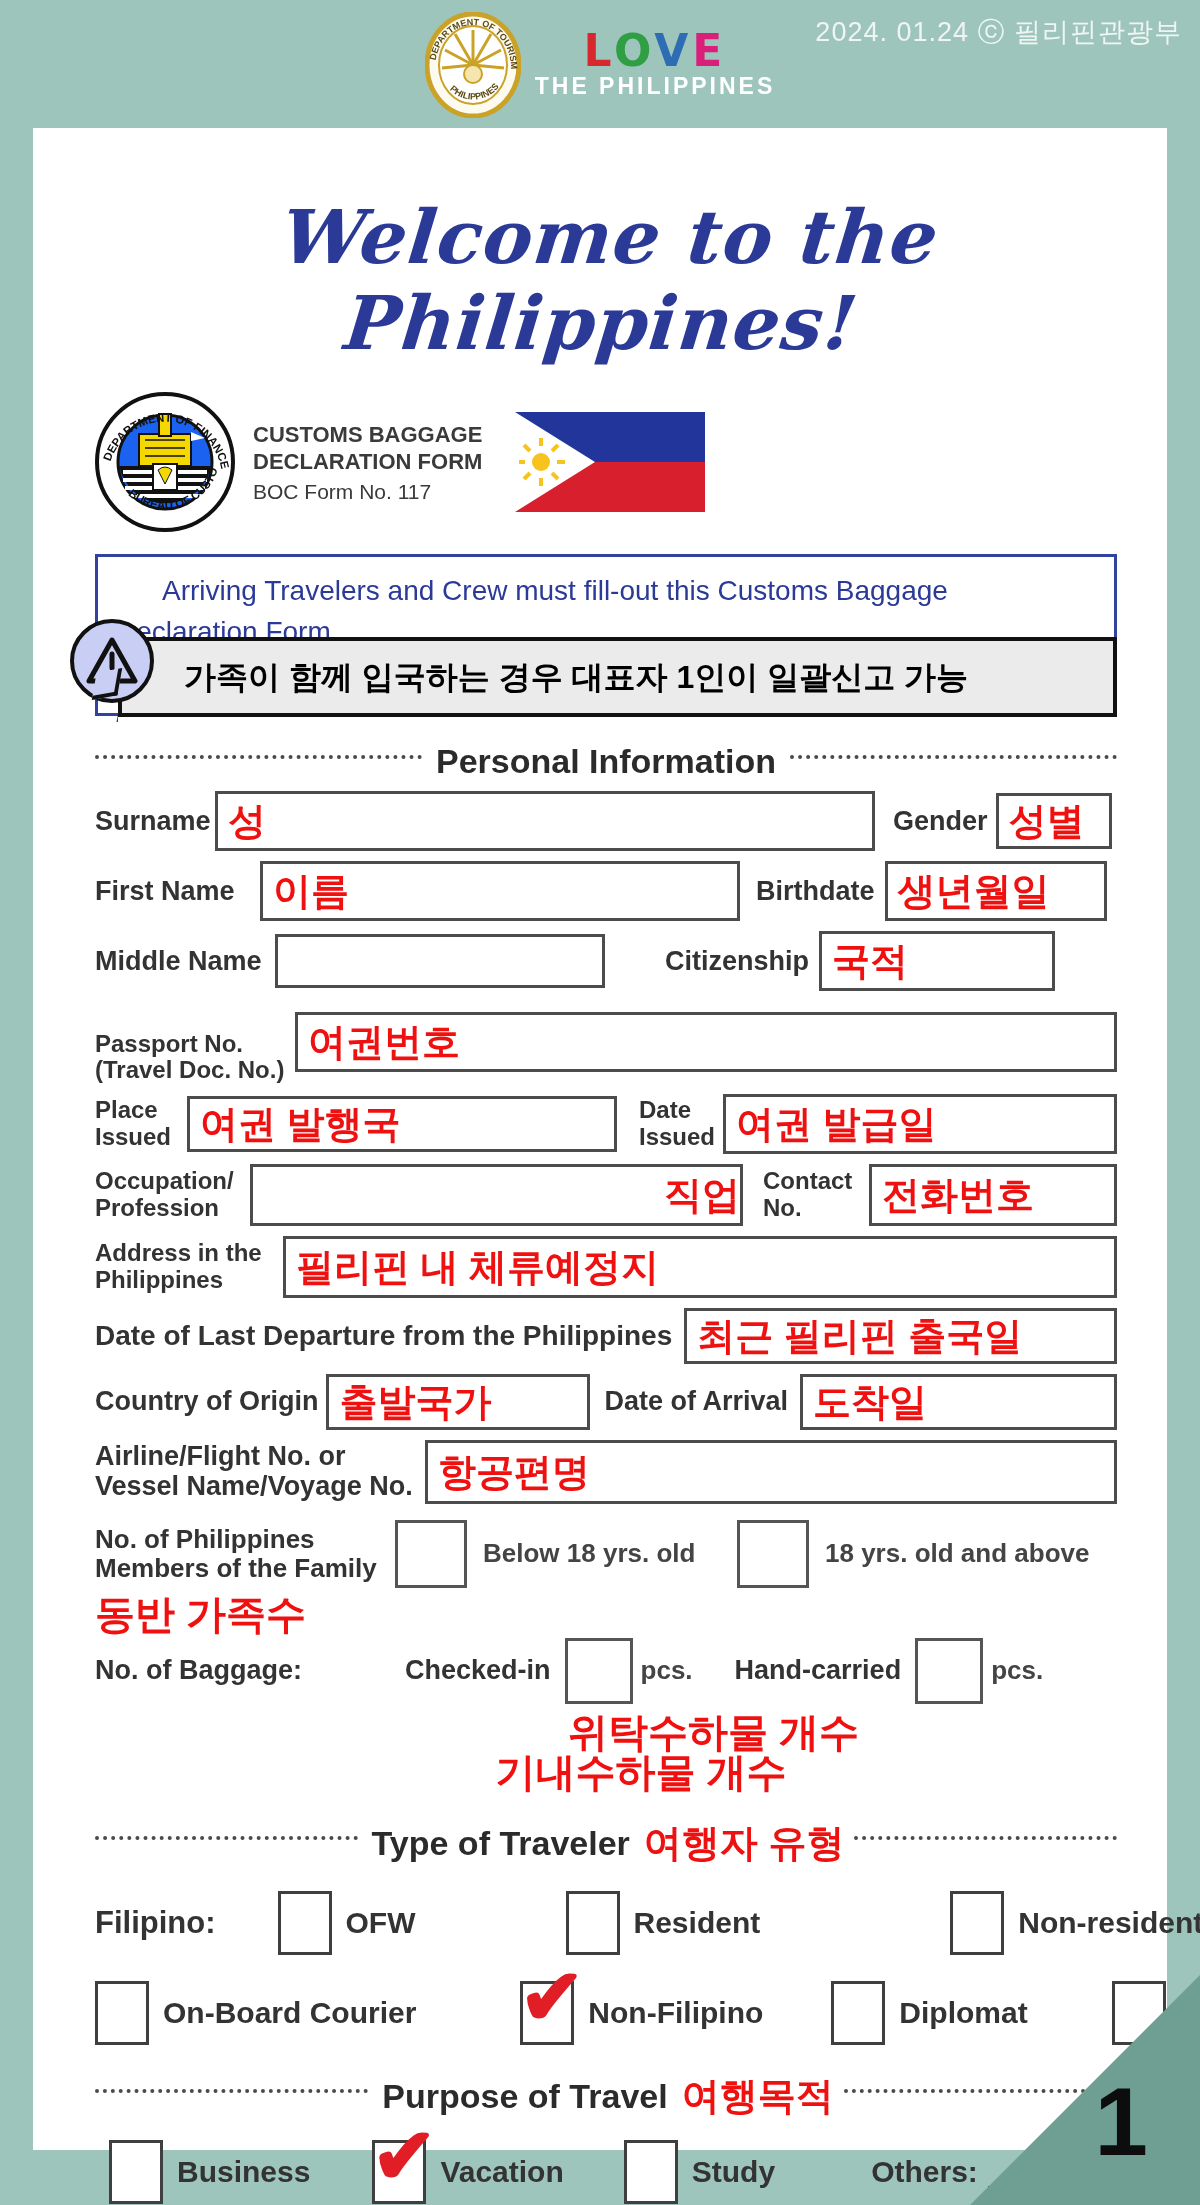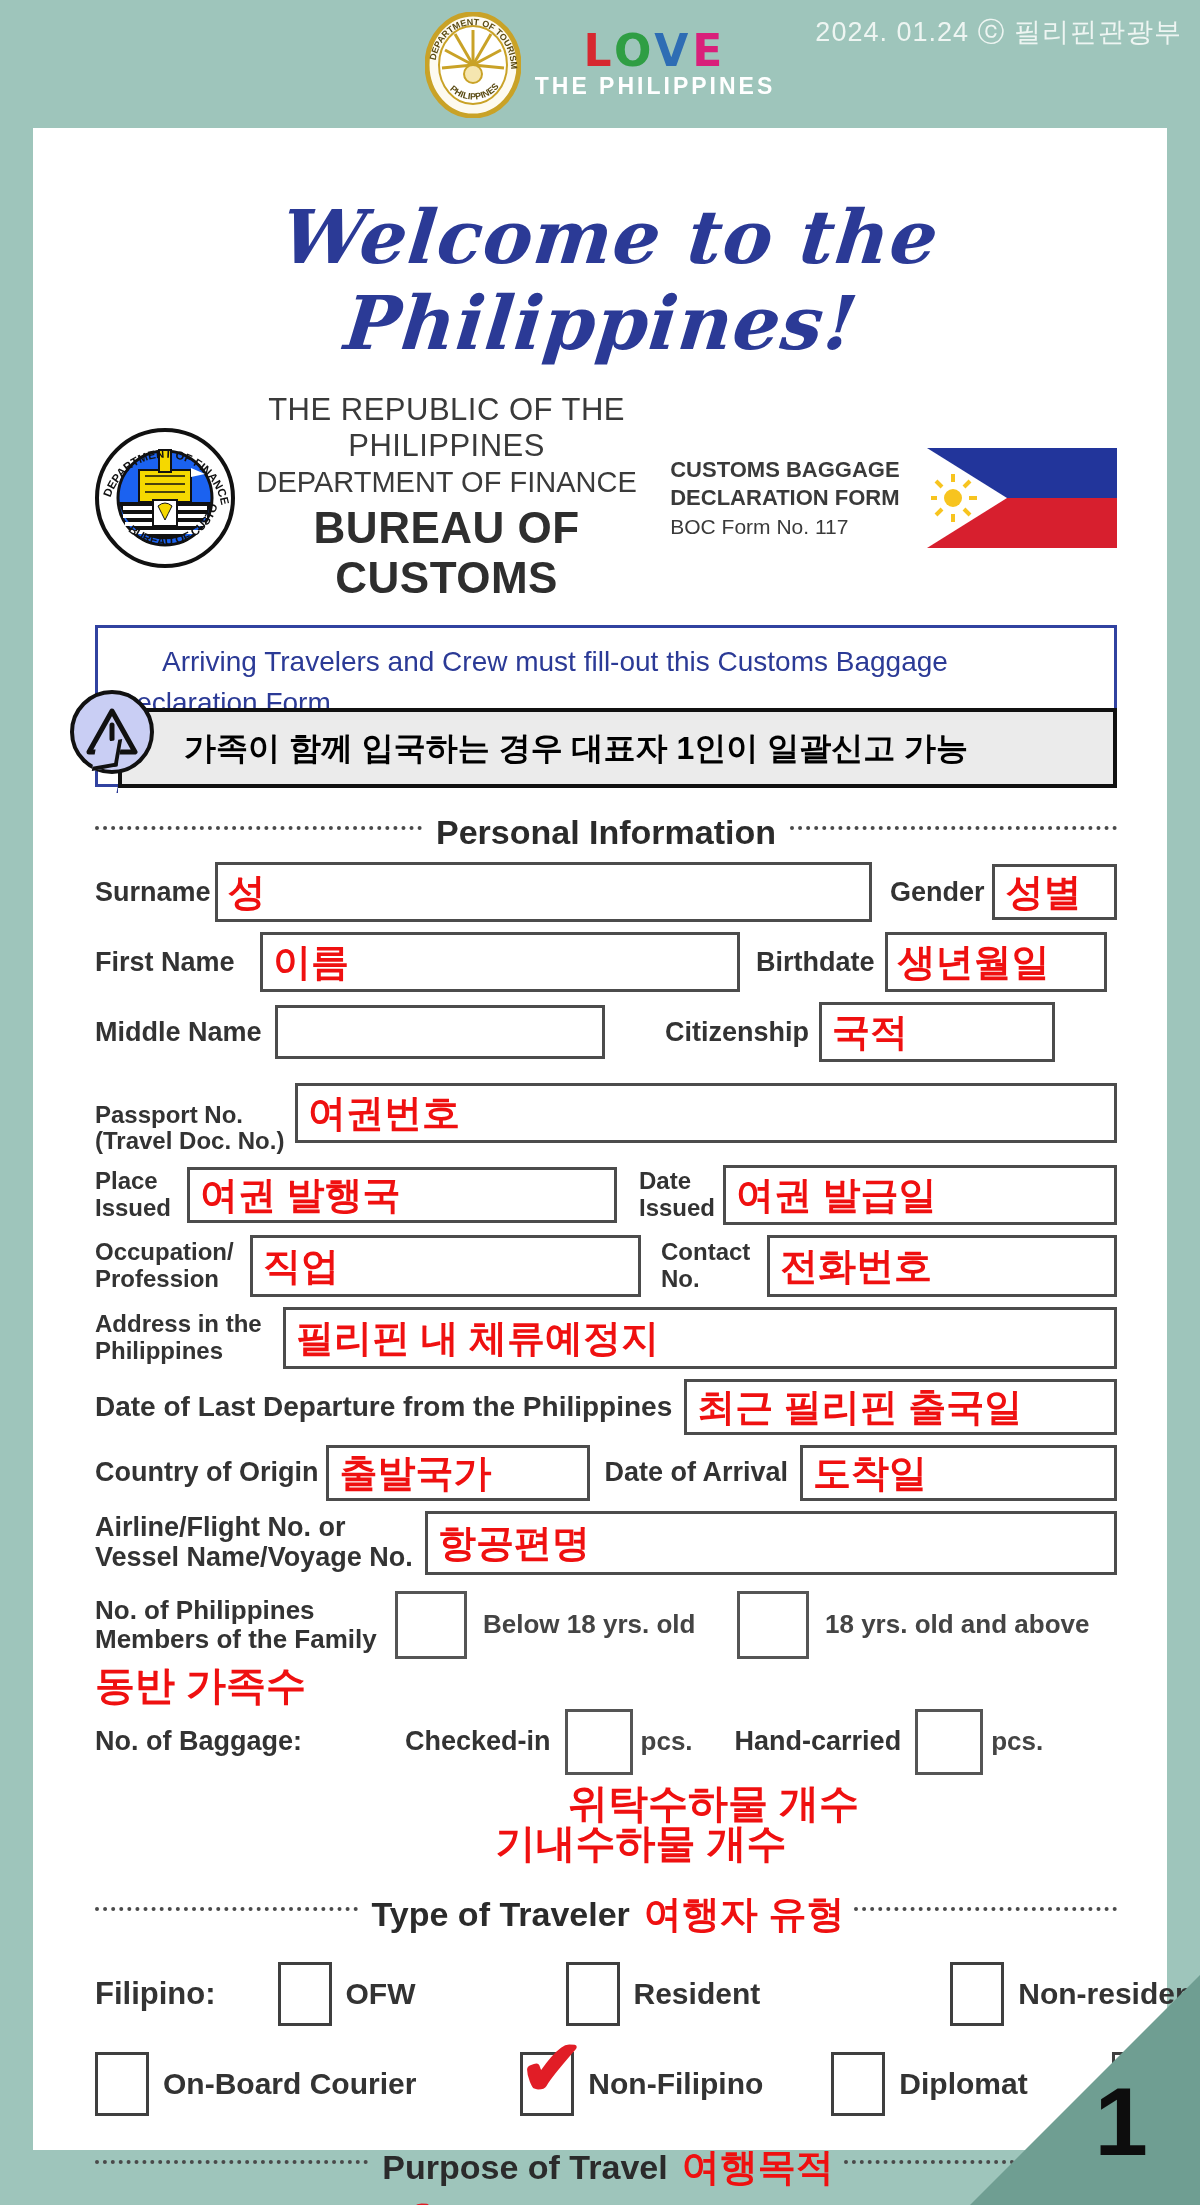--- a/index.html
+++ b/index.html
@@ -165,25 +165,20 @@
           <line x1="50" y1="64" x2="90" y2="64"></line>
         </g>
       <path d="M 96 40 l 14 6 l -14 3 z" fill="#ffffff"></path>
       <rect x="58" y="72" width="24" height="26" fill="#ffffff" stroke="#111" stroke-width="2"></rect>
       <path d="M 63 78 q 7 -6 14 0 q -4 8 -7 14 q -3 -6 -7 -14" fill="#f5d800" stroke="#111" stroke-width="1"></path>
       <path id="bocTop" d="M 14 76 A 57 57 0 0 1 126 76" fill="none"></path>
       <text font-size="11.5" font-weight="bold" fill="#111"><textPath href="#bocTop" startOffset="4%">DEPARTMENT OF FINANCE</textPath></text>
       <path id="bocBot" d="M 18 80 A 55 55 0 0 0 122 80" fill="none"></path>
       <text font-size="11.5" font-weight="bold" fill="#111"><textPath href="#bocBot" startOffset="20%">BUREAU OF CUSTOMS</textPath></text>
     </svg>
-    <div class="org-text">
-      <div class="l1">THE REPUBLIC OF THE PHILIPPINES</div>
-      <div class="l2">DEPARTMENT OF FINANCE</div>
-      <div class="l3">BUREAU OF CUSTOMS</div>
-    </div>
     <div class="form-id">
       <div class="t"><span>CUSTOMS BAGGAGE</span><br><span>DECLARATION FORM</span></div>
       <div class="n">BOC Form No. 117</div>
     </div>
     <svg class="ph-flag" viewBox="0 0 190 100">
       <rect x="0" y="0" width="190" height="50" fill="#22359b"></rect>
       <rect x="0" y="50" width="190" height="50" fill="#d71f2e"></rect>
       <path d="M 0 0 L 80 50 L 0 100 Z" fill="#ffffff"></path>
       <g fill="#f7c41f">
         <circle cx="26" cy="50" r="9"></circle>
@@ -222,21 +217,21 @@
     <div class="sec-title">Personal Information</div>
     <div class="dots"></div>
   </div>
 
   <div class="row">
     <div class="flabel" style="width:120px;">Surname</div>
     <div class="fbox" style="width:660px;">
         <span class="red">성</span>
       </div>
     <div class="flabel" style="margin-left:18px;">Gender</div>
-    <div class="fbox" style="width:125px; margin-left:8px; height:56px;">
+    <div class="fbox" style="width:116px; margin-left:8px; height:56px;">
         <span class="red">성별</span>
       </div>
   </div>
 
   <div class="row">
     <div class="flabel" style="width:165px;">First Name</div>
     <div class="fbox" style="width:480px;">
         <span class="red">이름</span>
       </div>
     <div class="flabel" style="margin-left:16px;">Birthdate</div>
@@ -269,21 +264,21 @@
         <span class="red">여권 발행국</span>
       </div>
     <div class="flabel2" style="margin-left:22px; width:84px;"><span>Date</span><br><span>Issued</span></div>
     <div class="fbox" style="flex:1;">
         <span class="red">여권 발급일</span>
       </div>
   </div>
 
   <div class="row">
     <div class="flabel2" style="width:155px;"><span>Occupation/</span><br><span>Profession</span></div>
-    <div class="fbox" style="width:391px; height:62px;">
+    <div class="fbox" style="width:493px; height:62px;justify-content:flex-end;">
         <span class="red">직업</span>
       </div>
     <div class="flabel2" style="margin-left:20px; width:106px;"><span>Contact</span><br><span>No.</span></div>
     <div class="fbox" style="flex:1; height:62px;">
         <span class="red">전화번호</span>
       </div>
   </div>
 
   <div class="row">
     <div class="flabel2" style="width:188px;"><span>Address in the</span><br><span>Philippines</span></div>

